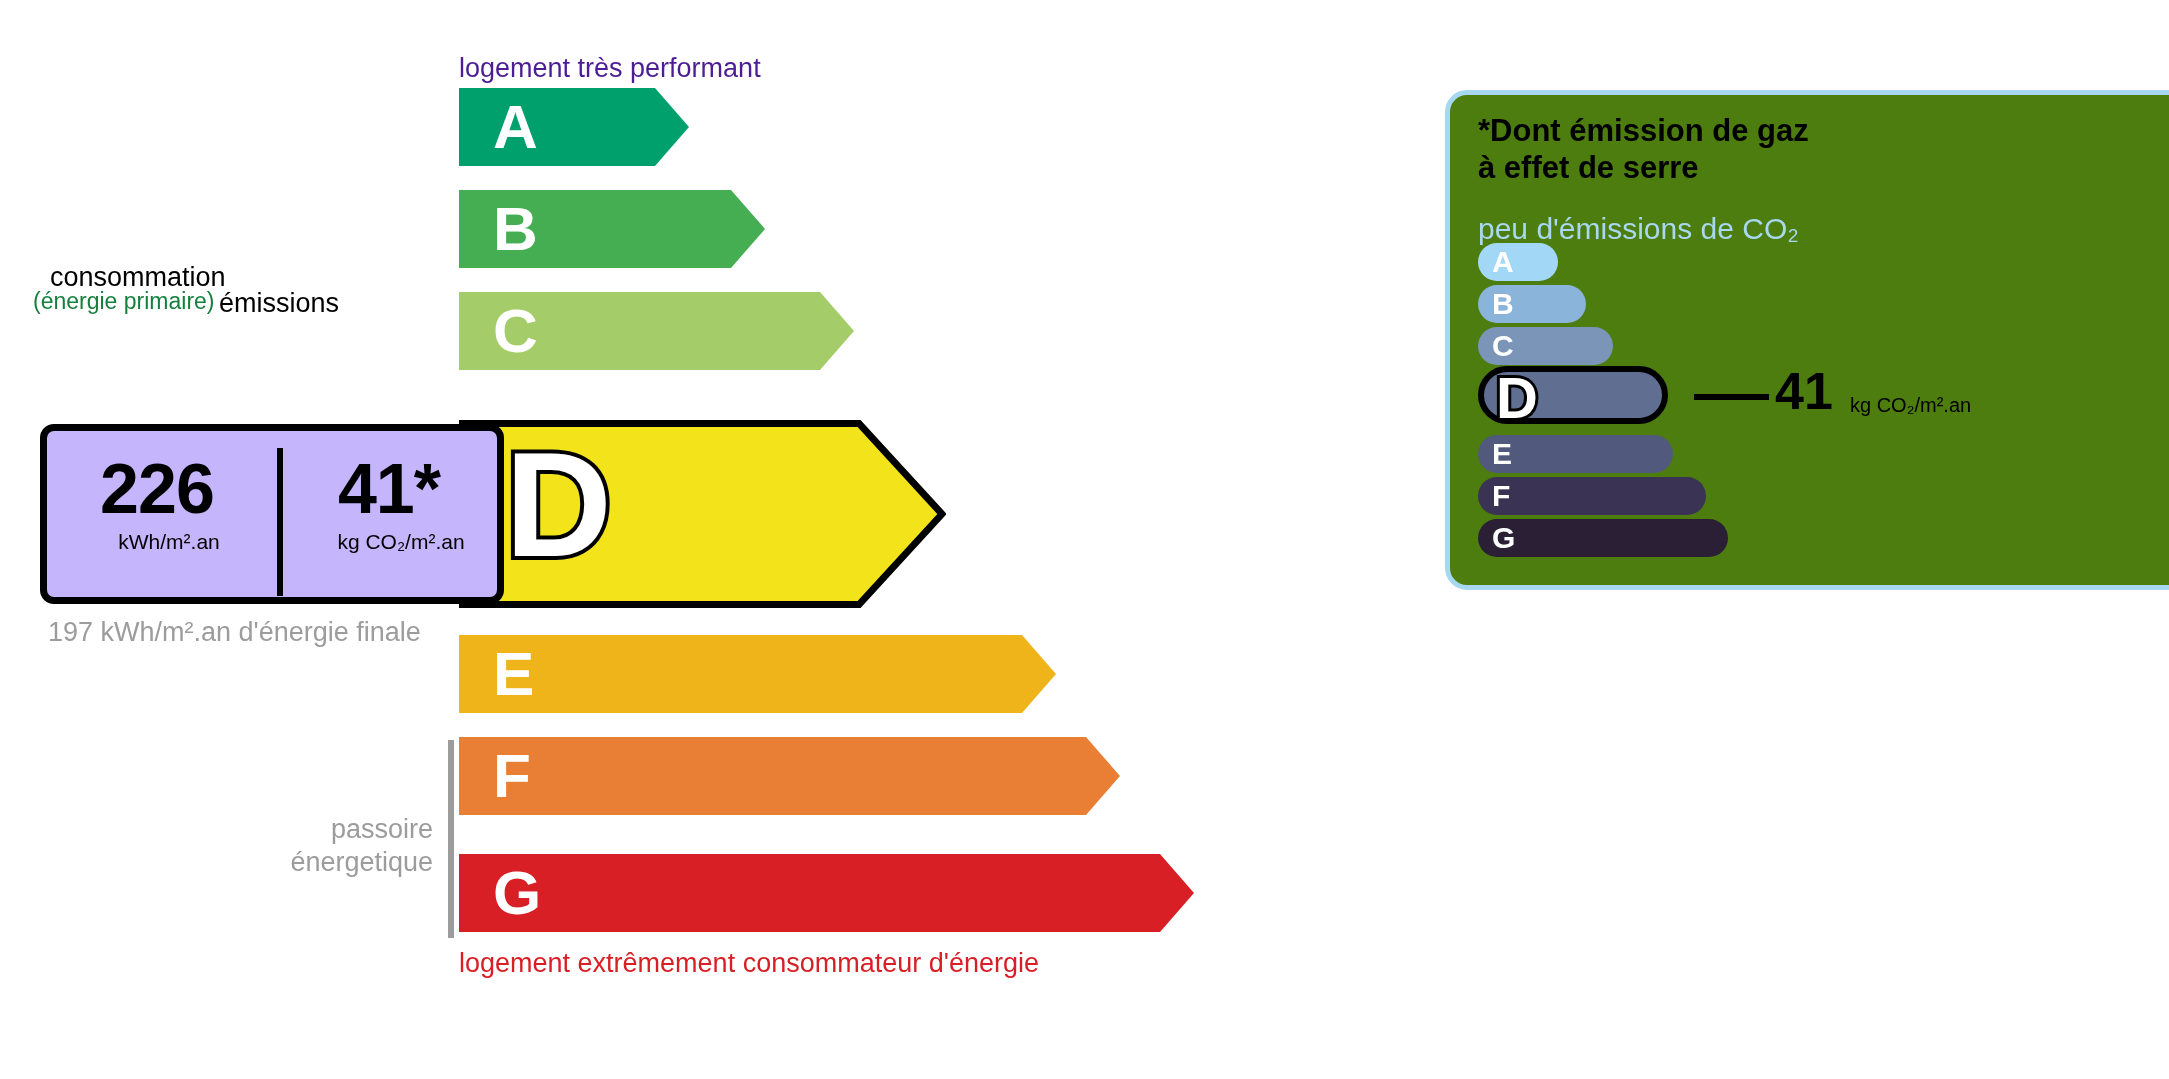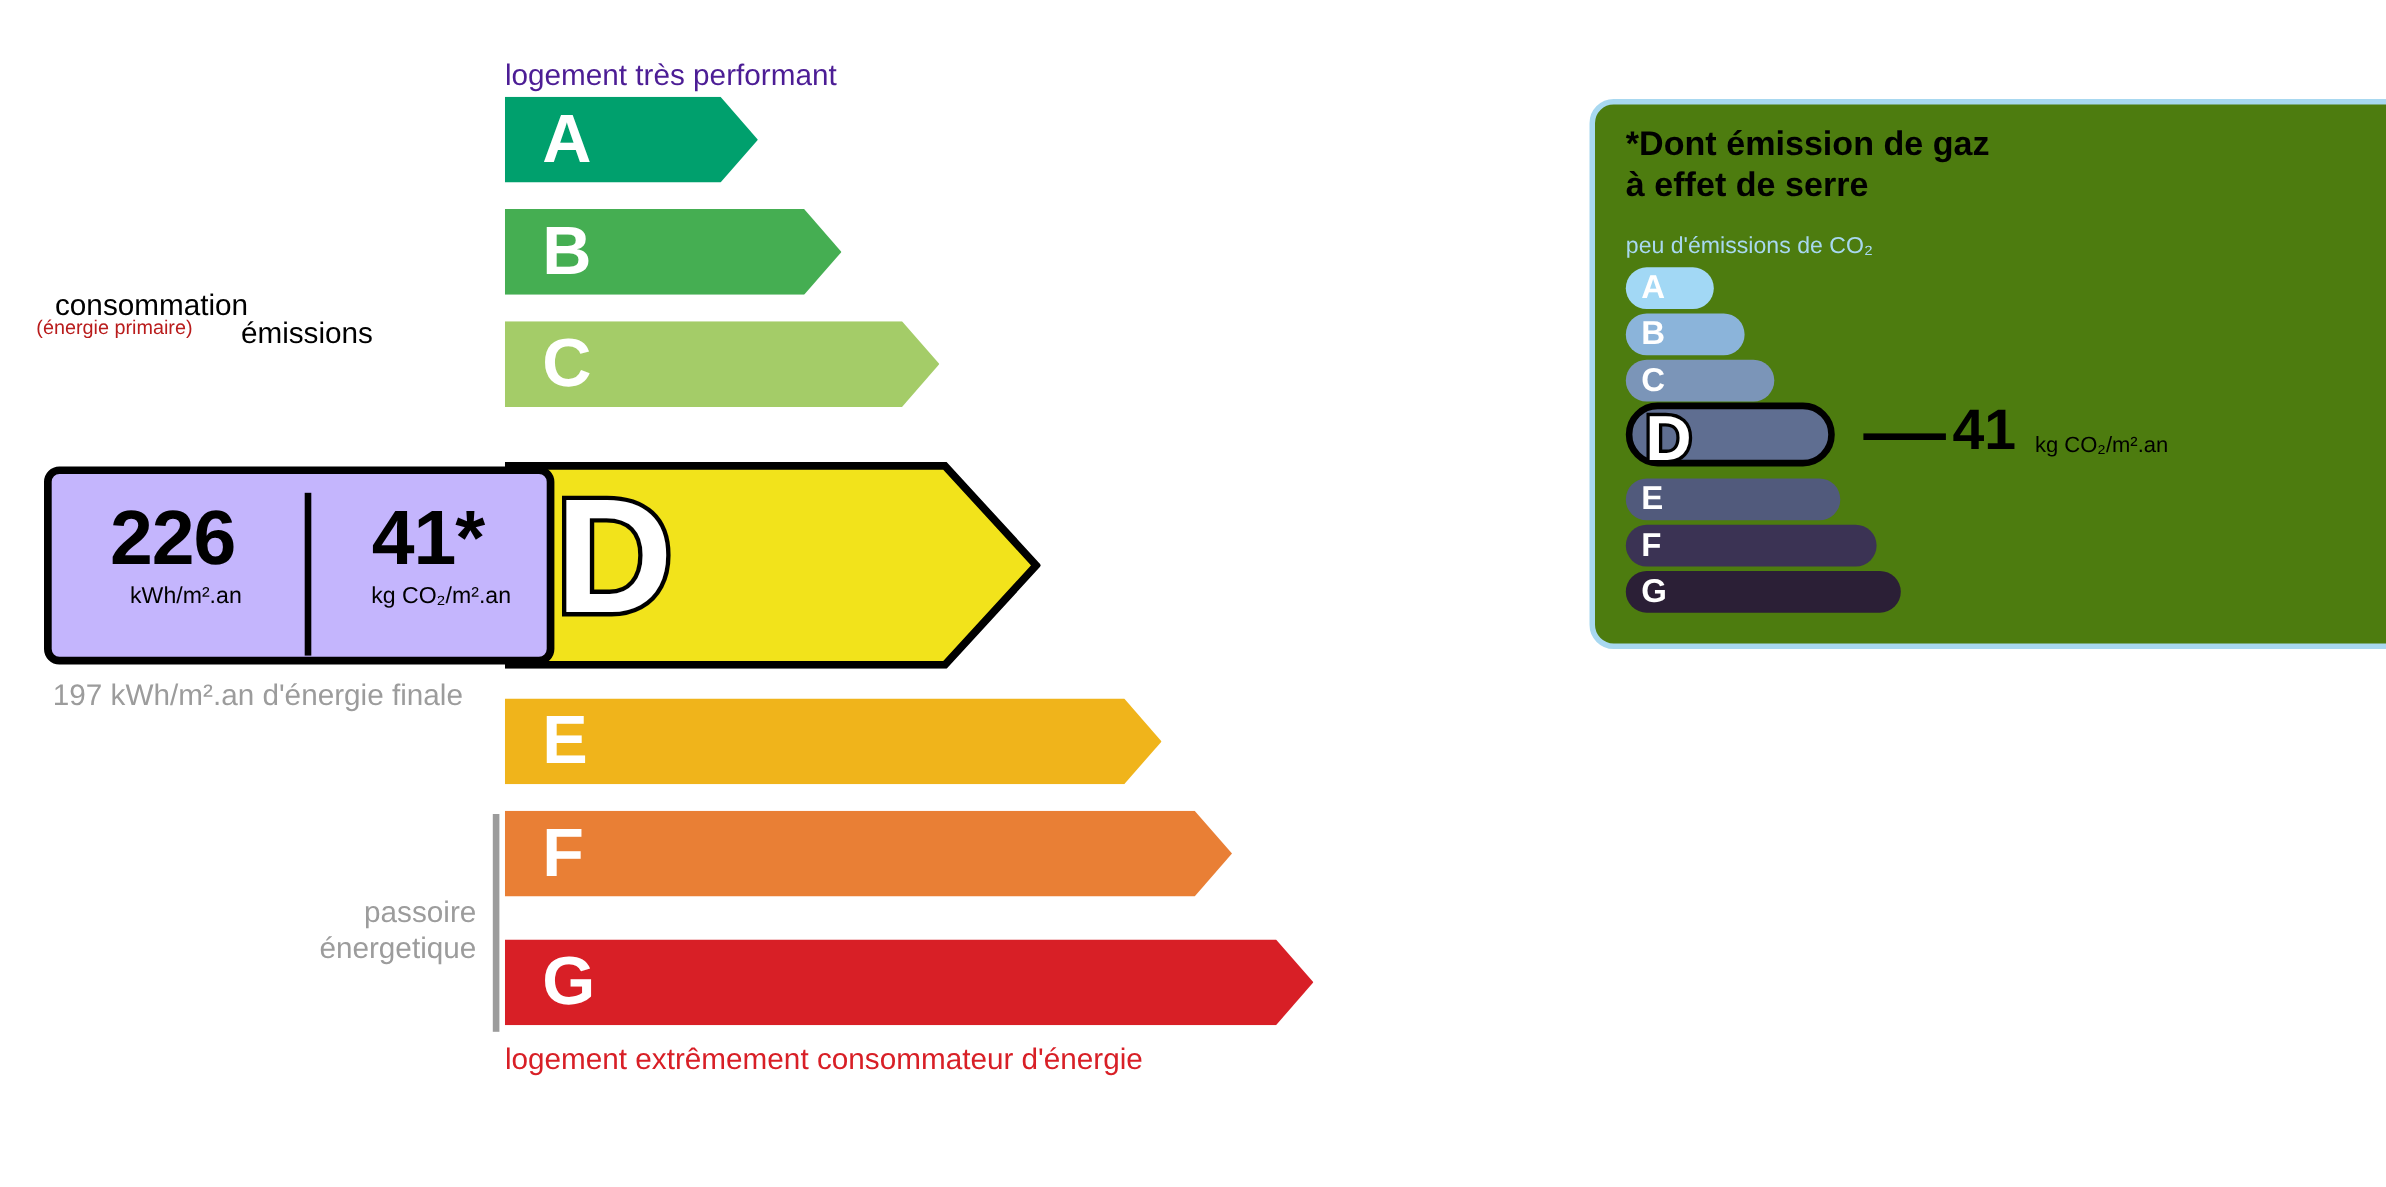--- a/index.html
+++ b/index.html
@@ -111,22 +111,22 @@
   .cap-consommation {
     position: absolute;
     left: 50px; top: 262px;
     font-size: 27px;
     color: #000;
     white-space: nowrap;
   }
   .cap-energie-primaire {
     position: absolute;
     left: 33px; top: 288px;
-    font-size: 18px;
-    color: #b91c1c;
+    font-size: 23px;
+    color: #15803d;
     white-space: nowrap;
   }
   .cap-emissions {
     position: absolute;
     left: 219px; top: 288px;
     font-size: 27px;
     color: #000;
     white-space: nowrap;
   }
   .cap-final {
@@ -169,21 +169,21 @@
     left: 28px; top: 18px;
     font-size: 31px;
     font-weight: bold;
     color: #000;
     line-height: 1.18;
     white-space: pre-line;
   }
   #co2-top-legend {
     position: absolute;
     left: 28px; top: 117px;
-    font-size: 21px;
+    font-size: 30px;
     color: #A8D8F0;
     white-space: nowrap;
   }
   #co2-bottom-legend {
     position: absolute;
     left: 28px; top: 415px;
     font-size: 25px;
     color: #2B1F36;
     line-height: 1.22;
     white-space: pre-line;

